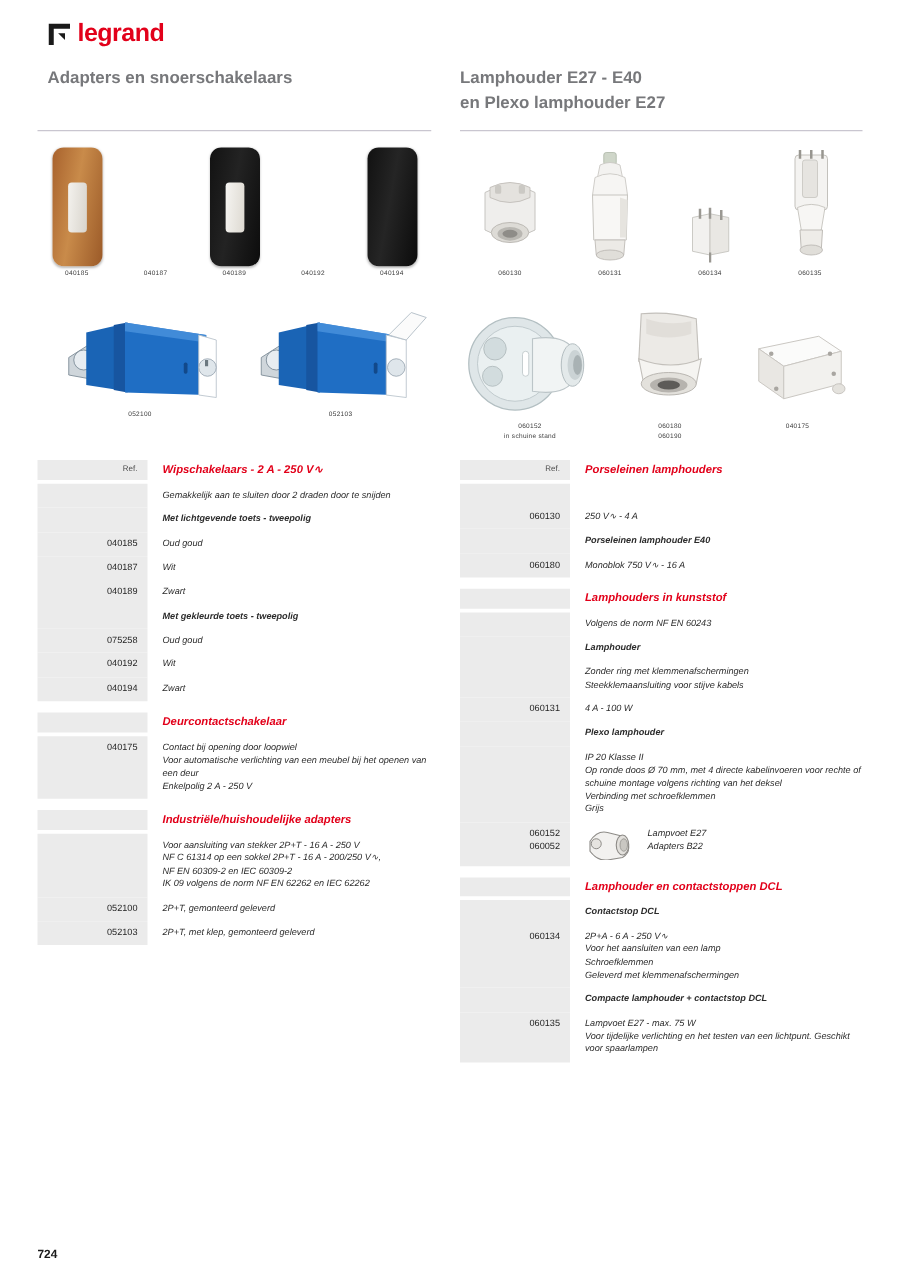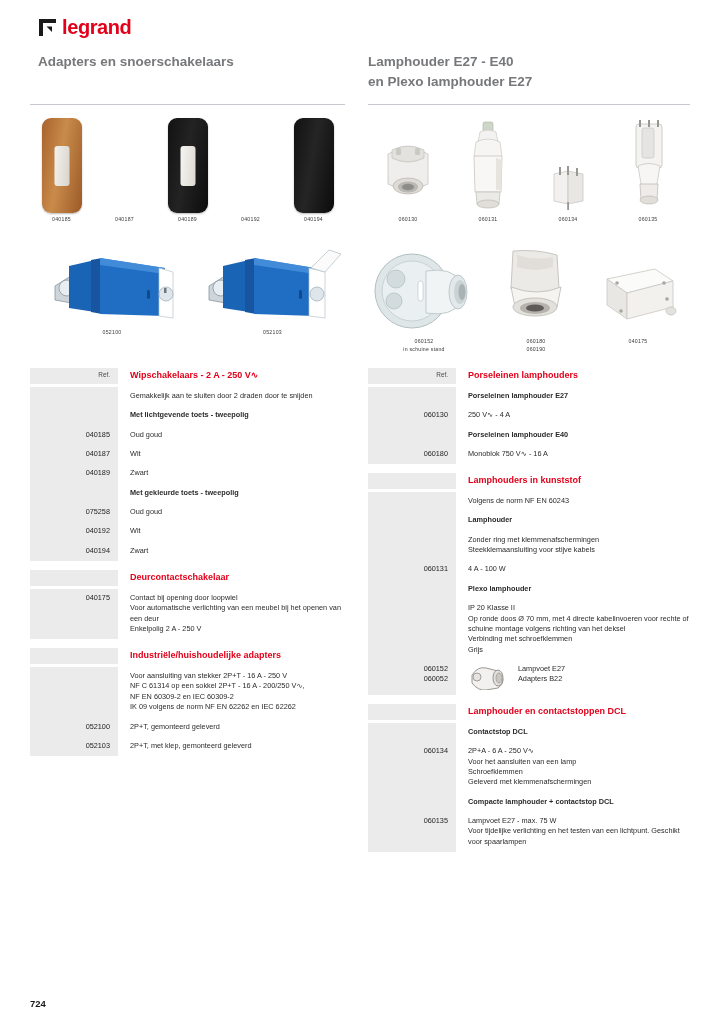--- a/index.html
+++ b/index.html
@@ -38,21 +38,21 @@
   .sw { border-radius: 9px; position: relative; box-shadow: 0 1px 2px rgba(0,0,0,.28); }
   .sw .key { position: absolute; left: 50%; transform: translateX(-50%); border-radius: 3px; }
 
   
   .tbl { position: absolute; font-size: 7.1px; }
   .tbl.left  { left: 30px;  width: 316px; top: 368px; }
   .tbl.right { left: 368px; width: 322px; top: 368px; }
 
   .band { position: relative; display: flex; }
   .band .refcol { width: 88px; flex: 0 0 88px; background: #ebebeb; padding: 4px 8px 5px 0; text-align: right; }
-  .band .bodycol { flex: 1; padding: 4px 0 5px 12px; }
+  .band .bodycol { flex: 1; padding: 4px 0 5px 12px; font-style: italic; }
   .band.spacer { height: 9px; }
   .band.spacer .refcol { background: transparent; padding: 0; }
 
   .hdr .refcol { padding-top: 3px; padding-bottom: 3px; }
   .hdr .bodycol { padding-top: 2px; padding-bottom: 3px; }
   .hdr-ref { font-size: 6.4px; color: #4a4a4a; }
   .sec-title { color: #e2001a; font-weight: bold; font-size: 9px; line-height: 1.2; }
 
   .refnum { line-height: 1.42; color: #1f1f1f; font-size: 7.3px; }
   .line { line-height: 1.42; font-size: 7.3px; color: #2b2b2b; white-space: pre-line; }
@@ -426,23 +426,20 @@
       <div class="bodycol">
         <div class="sec-title">Porseleinen lamphouders</div>
       </div>
     </div>
     <div class="band spacer" style="height: 3px;">
       <div class="refcol"></div>
       <div class="bodycol"></div>
     </div>
     <div class="band">
       <div class="refcol">&nbsp;</div>
-      <div class="bodycol">
-        <div class="line b">Porseleinen lamphouder E27</div>
-      </div>
     </div>
     <div class="band">
       <div class="refcol">
         <div class="refnum">060130</div>
       </div>
       <div class="bodycol">
         <div class="line">250 V∿ - 4 A</div>
       </div>
     </div>
     <div class="band">

